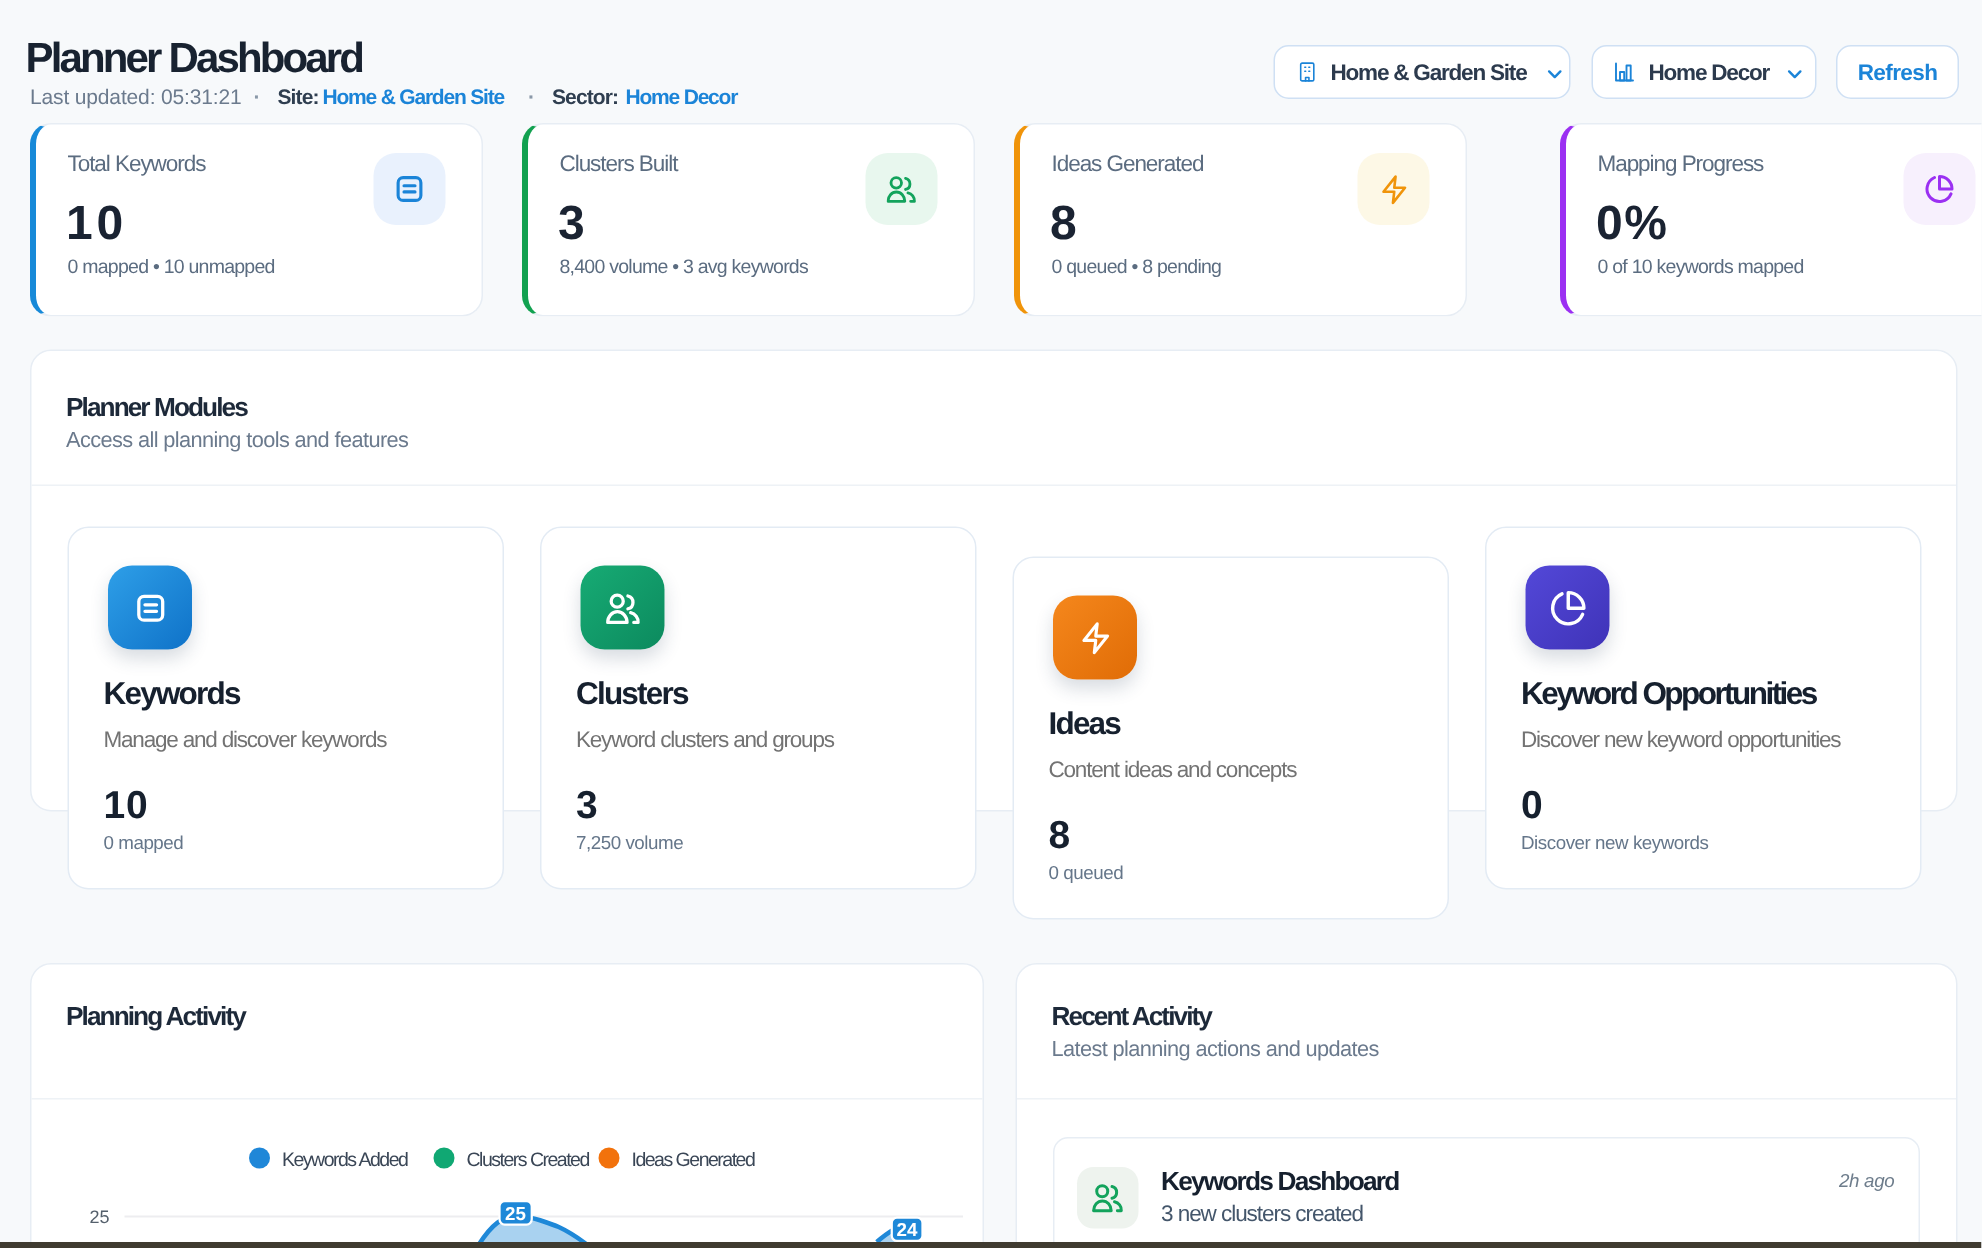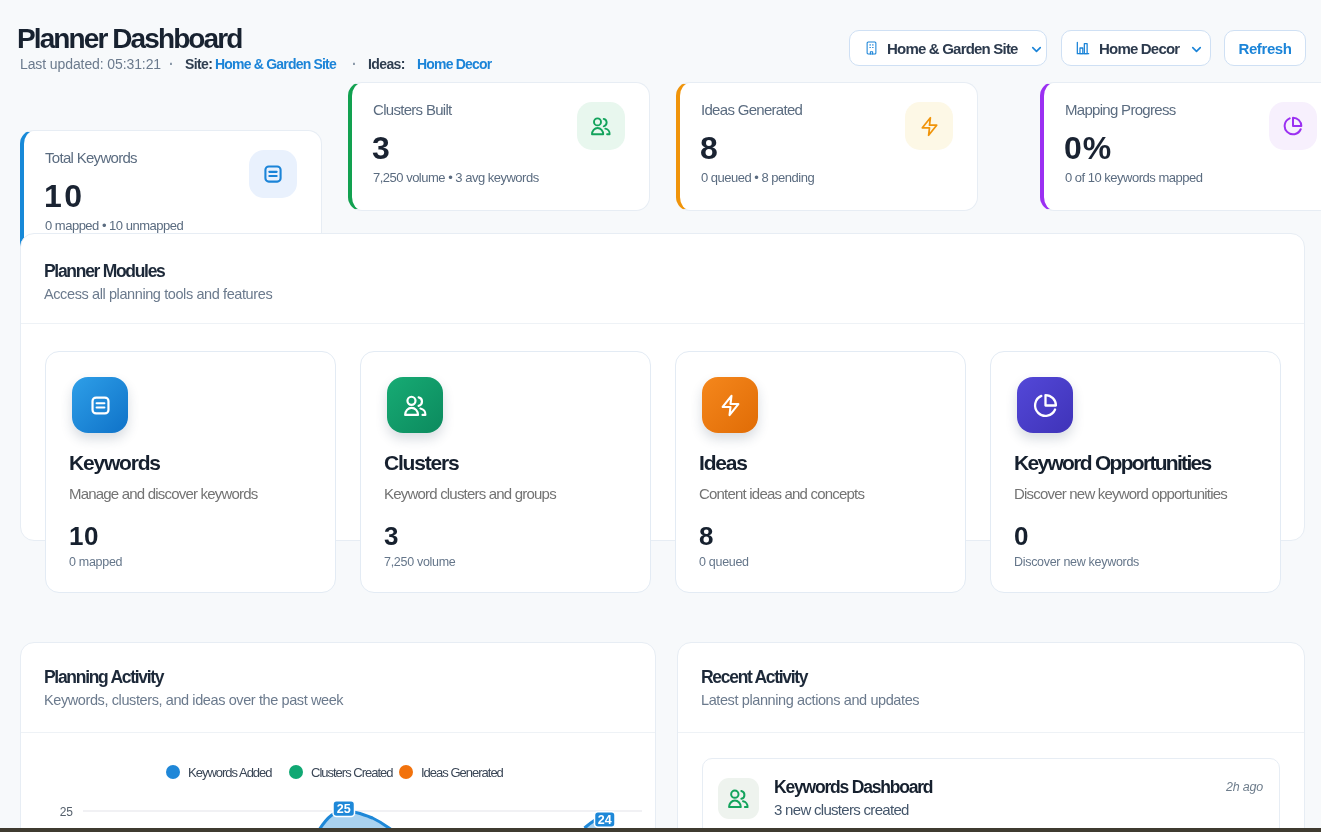--- a/index.html
+++ b/index.html
@@ -40,21 +40,21 @@
 </style>
 </head>
 <body>
 <div class="abs h1">Planner Dashboard</div>
 <div class="abs sub" style="width:600px; height:18px;">
 <span class="abs" style="left:20px; letter-spacing:-0.1px;">Last updated: 05:31:21</span>
 <span class="abs dot" style="left:169px;">·</span>
 <span class="abs" style="left:185px;"><b>Site:</b></span>
 <a class="abs" style="left:215px;">Home &amp; Garden Site</a>
 <span class="abs dot" style="left:352px;">·</span>
-<span class="abs" style="left:368px;"><b>Ideas:</b></span>
+<span class="abs" style="left:368px;"><b>Sector:</b></span>
 <a class="abs" style="left:417px;">Home Decor</a>
 </div>
 
 <div class="topbtn" style="left:849px; width:198px; padding-left:14px;">
 <svg width="15" height="16" viewBox="0 0 24 24" fill="none" stroke="#1b84d8" stroke-width="1.7" stroke-linecap="round" stroke-linejoin="round">
       <rect x="5" y="2.5" width="14" height="19" rx="1.6"></rect>
       <path d="M10.2 21.5v-3.6h3.6v3.6"></path>
       <path d="M9.4 7h0.9M13.7 7h0.9M9.4 11.2h0.9M13.7 11.2h0.9"></path>
     </svg>
 <span style="margin-left:8px;">Home &amp; Garden Site</span>
@@ -68,35 +68,35 @@
       <rect x="7.5" y="12" width="4.2" height="8.5"></rect>
       <rect x="14" y="5.5" width="4.2" height="15"></rect>
     </svg>
 <span style="margin-left:8px;">Home Decor</span>
 <svg width="15" height="15" viewBox="0 0 24 24" fill="none" stroke="#1b84d8" stroke-width="2.6" stroke-linecap="round" stroke-linejoin="round" style="margin:2px 0 0 10px">
       <path d="M6 9l6 6 6-6"></path>
     </svg>
 </div>
 <div class="topbtn" style="left:1224px; width:82px; color:#1b84d8; justify-content:center; letter-spacing:-0.4px;">Refresh</div>
 
-<div class="stat" style="left:20px; border-left-color:#1789d8;margin-top:48px;">
+<div class="stat" style="left:20px; border-left-color:#1789d8;">
   <div class="lbl">Total Keywords</div>
     <div class="num">10</div>
   <div class="small">0 mapped • 10 unmapped</div>
   <div class="ibox" style="background:#e9f1fd;">
     <svg width="20" height="20" viewBox="0 0 24 24" fill="none" stroke="#1b84d8" stroke-width="2.5" stroke-linecap="round" stroke-linejoin="round">
         <rect x="2.9" y="2.9" width="18.2" height="18.2" rx="4"></rect>
         <path d="M7.6 9.4h8.8M7.6 14.3h8.8"></path>
       </svg>
   </div>
 </div>
 <div class="stat" style="left:348px; border-left-color:#12a150;">
   <div class="lbl">Clusters Built</div>
     <div class="num">3</div>
-  <div class="small">7,250 volume • 3 avg keywords</div>
+  <div class="small">8,400 volume • 3 avg keywords</div>
   <div class="ibox" style="background:#e8f7ee;">
     <svg width="20" height="20" viewBox="0 0 20 20" fill="none" stroke="#13a35c" stroke-width="1.9" stroke-linecap="round" stroke-linejoin="round">
         <circle cx="6.5" cy="5.9" r="3.5"></circle>
         <path d="M1 18.2 a5.6 6.2 0 0 1 11.2 0 z"></path>
         <path d="M12.7 2.9 a3.8 3.8 0 0 1 0 7.4"></path>
         <path d="M14.3 12.6 a5.3 5.3 0 0 1 4.3 5.6 l-2.5 0"></path>
       </svg>
   </div>
 </div>
 <div class="stat" style="left:676px; border-left-color:#f0940a;">
@@ -146,21 +146,21 @@
           <path d="M1 18.2 a5.6 6.2 0 0 1 11.2 0 z"></path>
           <path d="M12.7 2.9 a3.8 3.8 0 0 1 0 7.4"></path>
           <path d="M14.3 12.6 a5.3 5.3 0 0 1 4.3 5.6 l-2.5 0"></path>
         </svg>
     </div>
     <div class="mt">Clusters</div>
     <div class="md">Keyword clusters and groups</div>
     <div class="mn">3</div>
     <div class="ms">7,250 volume</div>
   </div>
-  <div class="mod" style="left:654px;">
+  <div class="mod" style="left:654px;margin-top:20px;">
     <div class="tile" style="background:linear-gradient(135deg,#f5871c,#e06c06);">
       <svg width="23" height="23" viewBox="0 0 24 24" fill="none" stroke="#fff" stroke-width="2.2" stroke-linecap="round" stroke-linejoin="round">
           <path d="M13 2 3.8 13.5h8.2l-1 8.5 9.2-11.5h-8.2l1-8.5z"></path>
         </svg>
     </div>
     <div class="mt">Ideas</div>
     <div class="md">Content ideas and concepts</div>
     <div class="mn">8</div>
     <div class="ms">0 queued</div>
   </div>
@@ -174,21 +174,20 @@
     <div class="mt" style="letter-spacing:-1.7px;">Keyword Opportunities</div>
     <div class="md">Discover new keyword opportunities</div>
     <div class="mn">0</div>
     <div class="ms">Discover new keywords</div>
   </div>
 </div>
 
 <div class="card abs" style="left:20px; top:642px; width:636px; height:300px;">
   <div class="panelhead" style="padding-top:24px;">
       <div class="ph-t">Planning Activity</div>
-      <div class="ph-s">Keywords, clusters, and ideas over the past week</div>
     </div>
   <div class="hline" style="top:89px;"></div>
 </div>
 <div class="legend abs">
   <i style="left:166px; background:#1f87d8;"></i>
     <em style="left:188px;">Keywords Added</em>
   <i style="left:289px; background:#10a873;"></i>
     <em style="left:311px;text-align:center;">Clusters Created</em>
   <i style="left:399px; background:#f2720c;"></i>
     <em style="left:421px;">Ideas Generated</em>

